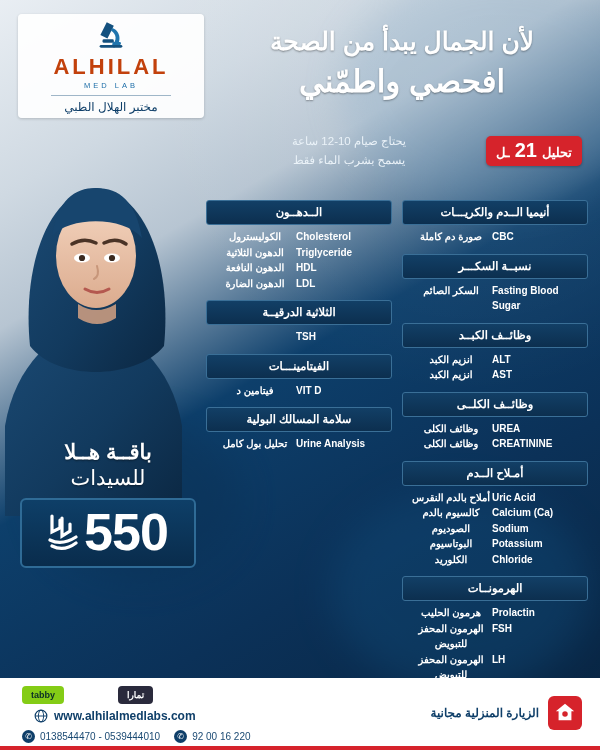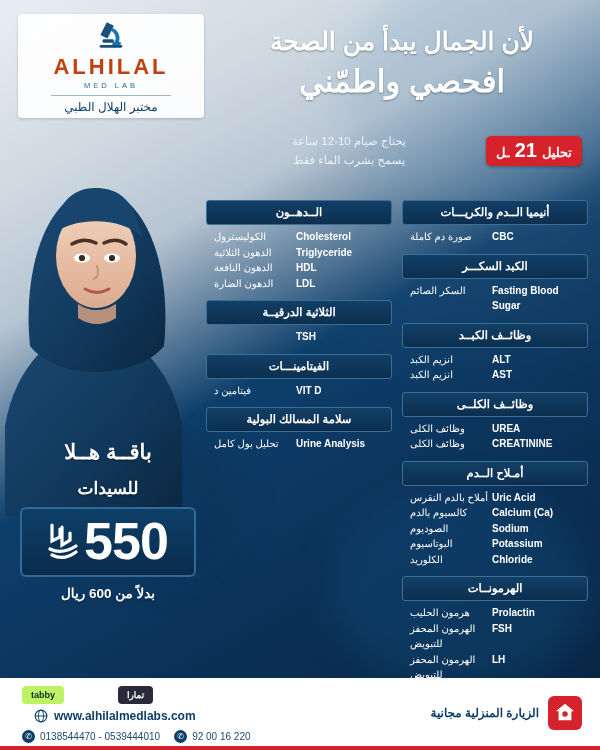--- a/index.html
+++ b/index.html
@@ -144,24 +144,25 @@
   .row {
     display: flex;
     direction: rtl;
     align-items: baseline;
     font-size: 10px;
     line-height: 1.55;
     color: #ffffff;
   }
   .row .ar {
     flex: 1 1 auto;
-    text-align: left;
+    text-align: center;
     padding-left: 6px;
     color: #ffffff;
     font-size: 10px;
+    font-weight: bold;
   }
   .row .en {
     flex: 0 0 94px;
     text-align: left;
     direction: ltr;
     color: #ffffff;
     font-weight: bold;
     font-size: 10px;
   }
 
@@ -171,21 +172,21 @@
     left: 20px; top: 440px;
     width: 176px;
     text-align: center;
     direction: rtl;
   }
   #pkg-line1 {
     color: #ffffff; font-size: 21px; font-weight: bold; letter-spacing: 1px;
     text-shadow: 0 1px 2px rgba(0,0,0,.4);
   }
   #pkg-line2 {
-    color: #ffffff; font-size: 17px; font-weight: bold; margin-top: 14px;
+    color: #ffffff; font-size: 21px; font-weight: normal; margin-top: 2px;
     text-shadow: 0 1px 2px rgba(0,0,0,.4);
   }
   #price-panel {
     margin-top: 8px;
     background: linear-gradient(180deg, #0e3f68 0%, #092c4c 100%);
     border: 2px solid #2f6b96;
     border-radius: 6px;
     padding: 6px 8px 8px;
     display: flex; align-items: center; justify-content: center; gap: 6px;
     direction: ltr;
@@ -213,21 +214,21 @@
   #pay-row {
     position: absolute; left: 22px; top: 8px;
     display: flex; align-items: center; gap: 8px;
   }
   .pay-chip {
     border-radius: 4px;
     font-size: 9px; font-weight: bold;
     padding: 4px 9px;
     color: #fff;
   }
-  .pay-tabby { background: #bef264; color:#0a2e27; }
+  .pay-tabby { background: #84cc16; color:#0a2e27; }
   .pay-tamara { background: #2a2a3c; margin-left: 46px; }
   #site-row {
     position: absolute; left: 34px; top: 31px;
     display: flex; align-items: center; gap: 6px;
     font-size: 12px; color: #0f3f69; font-weight: bold;
   }
   #phones-row {
     position: absolute; left: 22px; top: 52px;
     display: flex; align-items: center; gap: 14px;
     font-size: 10px; color: #1b4a73;
@@ -339,21 +340,21 @@
         <div class="card-title">أنيميا الــدم والكريـــات</div>
         <div class="rows">
           <div class="row">
             <span class="en">CBC</span>
             <span class="ar">صورة دم كاملة</span>
           </div>
         </div>
       </div>
 
       <div class="card">
-        <div class="card-title">الكبد السكـــر</div>
+        <div class="card-title">نسبــة السكـــر</div>
         <div class="rows">
           <div class="row">
             <span class="en">Fasting Blood Sugar</span>
             <span class="ar">السكر الصائم</span>
           </div>
         </div>
       </div>
 
       <div class="card">
         <div class="card-title">وظائــف الكبــد</div>
@@ -490,21 +491,20 @@
     <div id="pkg-line2">للسيدات</div>
     <div id="price-panel">
       <svg id="riyal-symbol" viewBox="0 0 30 40">
         <path d="M4 4 v16 l8 -4 V8" stroke="#ffffff" stroke-width="3.2" fill="none" stroke-linecap="round"></path>
         <path d="M14 6 v18 l8 -5 V12" stroke="#ffffff" stroke-width="3.2" fill="none" stroke-linecap="round"></path>
         <path d="M2 28 q12 6 26 -3" stroke="#ffffff" stroke-width="3.2" fill="none" stroke-linecap="round"></path>
         <path d="M4 34 q12 6 24 -3" stroke="#ffffff" stroke-width="3.2" fill="none" stroke-linecap="round"></path>
       </svg>
       <div id="price-value">550</div>
     </div>
-    <div id="old-price">بدلاً من 600 ريال</div>
   </div>
 
   <div id="footer">
     <div id="pay-row">
       <div class="pay-chip pay-tabby">tabby</div>
       <div class="pay-chip pay-tamara">تمارا</div>
     </div>
 
     <div id="site-row">
       <svg width="14" height="14" viewBox="0 0 24 24">

